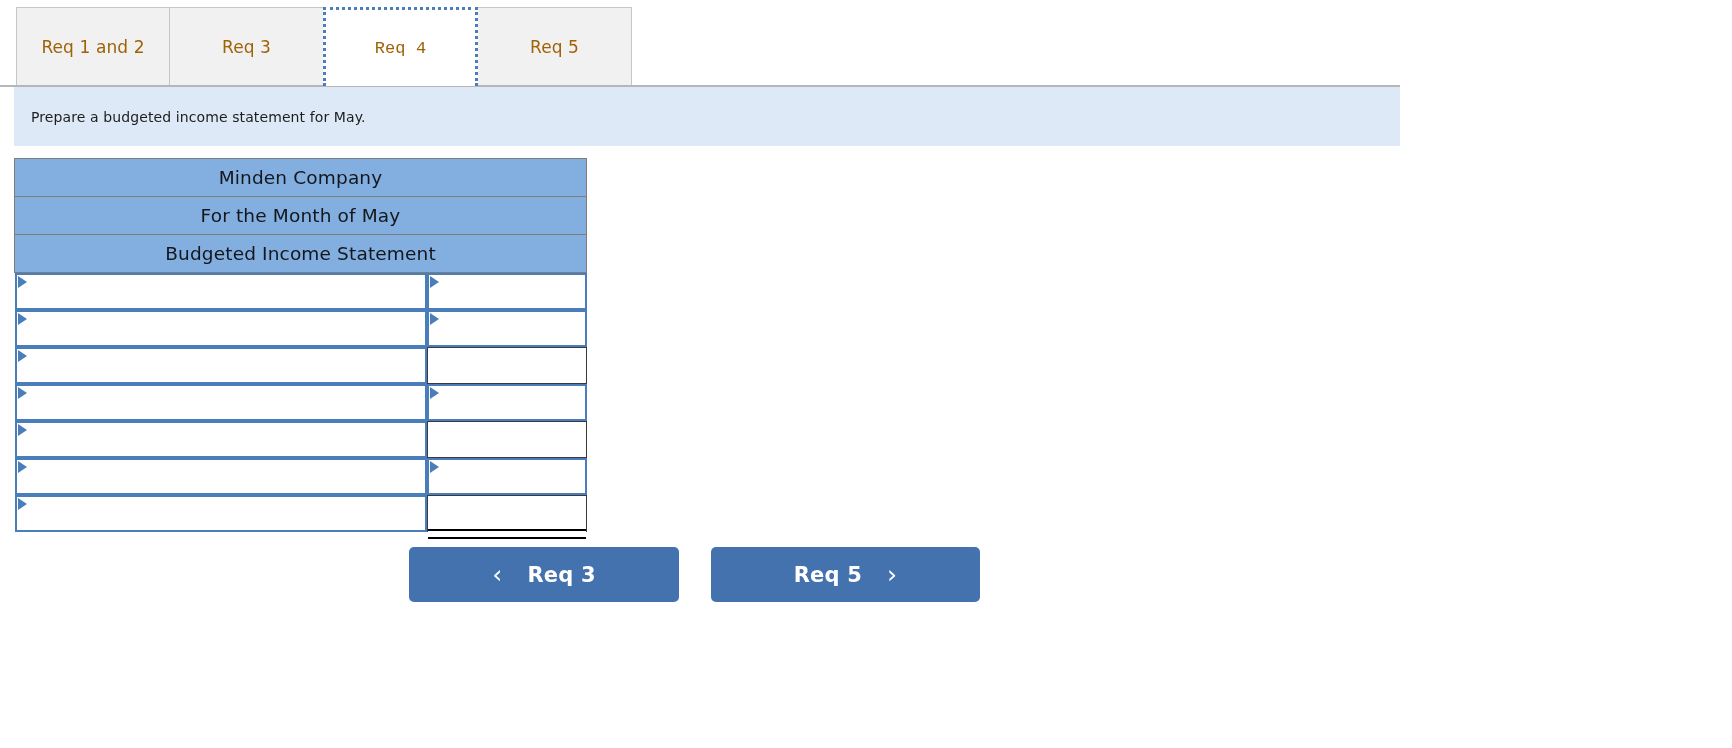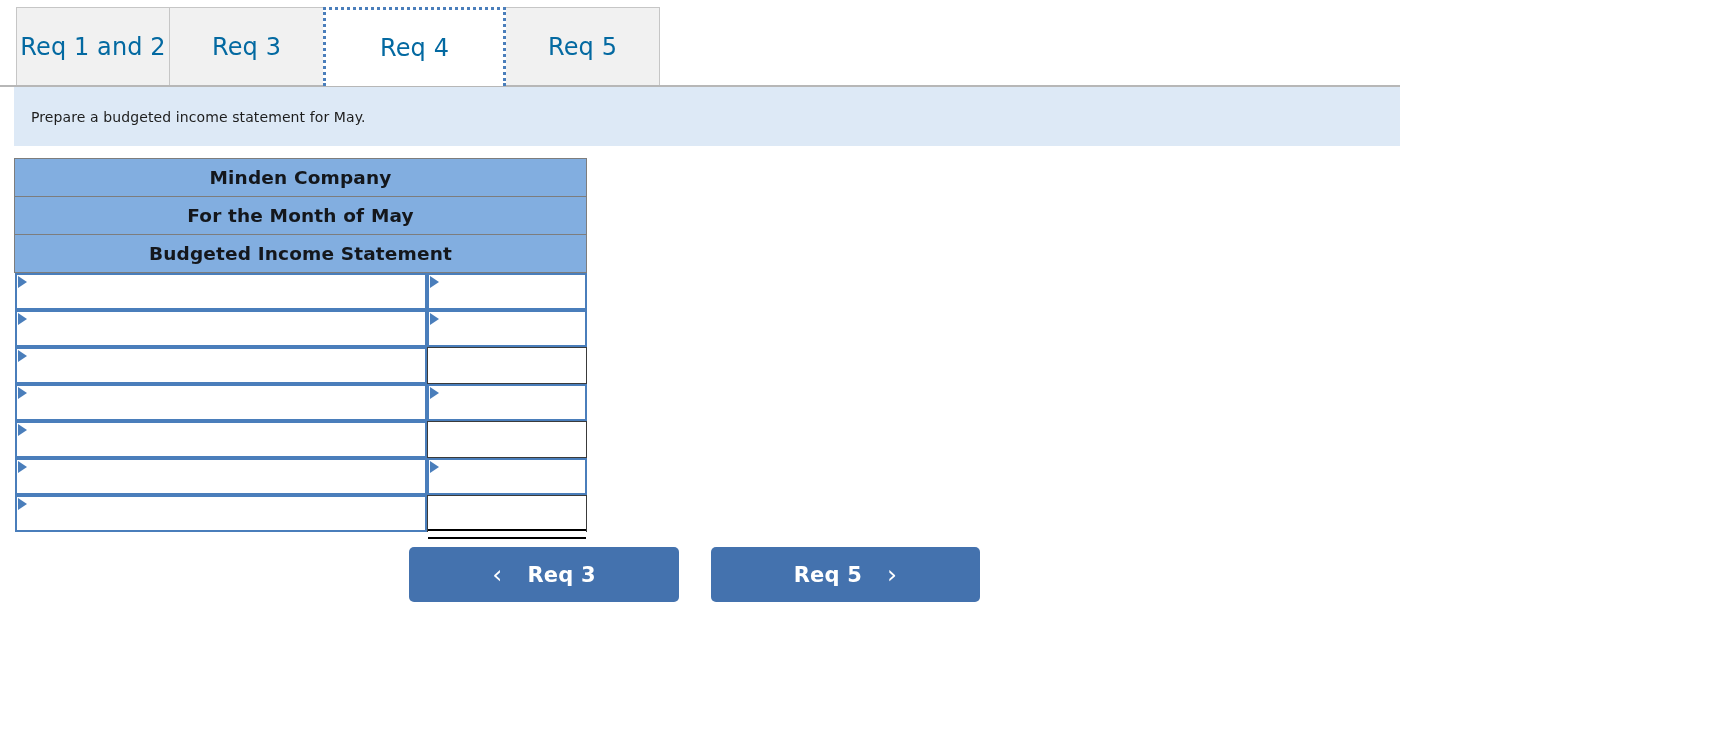--- a/index.html
+++ b/index.html
@@ -34,29 +34,29 @@
   }
   .tab {
     box-sizing: border-box;
     background: #f1f1f1;
     border: 1px solid #c6c6c6;
     border-bottom: none;
     margin-right: -1px;
     display: flex;
     align-items: center;
     justify-content: center;
-    font-size: 24px;
-    color: #0369a1;
+    font-size: 17px;
+    color: #a16207;
     padding: 0 26px;
     white-space: nowrap;
     letter-spacing: .1px;
   }
   .tab.w1 { width: 154px; }
   .tab.w2 { width: 155px; }
-  .tab.w3 { width: 183px; }
+  .tab.w3 { width: 155px; font-family: Liberation Mono, monospace; }
   .tab.w4 { width: 155px; }
   .tab.active {
     background: #ffffff;
     border: 3px dotted #4a7ebb;
     border-bottom: none;
     position: relative;
     z-index: 4;
   }
   .tabstrip-underline {
     position: absolute;
@@ -96,21 +96,21 @@
     table-layout: fixed;
   }
   .stmt-table col.c-label { width: 412px; }
   .stmt-table col.c-value { width: 160px; }
 
   .hdr-row td {
     background: #82aee0;
     border: 1px solid #7d7d7d;
     text-align: center;
     font-size: 18.5px;
-    font-weight: bold;
+    font-weight: normal;
     color: #14171c;
     height: 37px;
     padding: 0;
     letter-spacing: .15px;
   }
 
   .data-row td {
     padding: 0;
     border: none;
     height: 37px;

